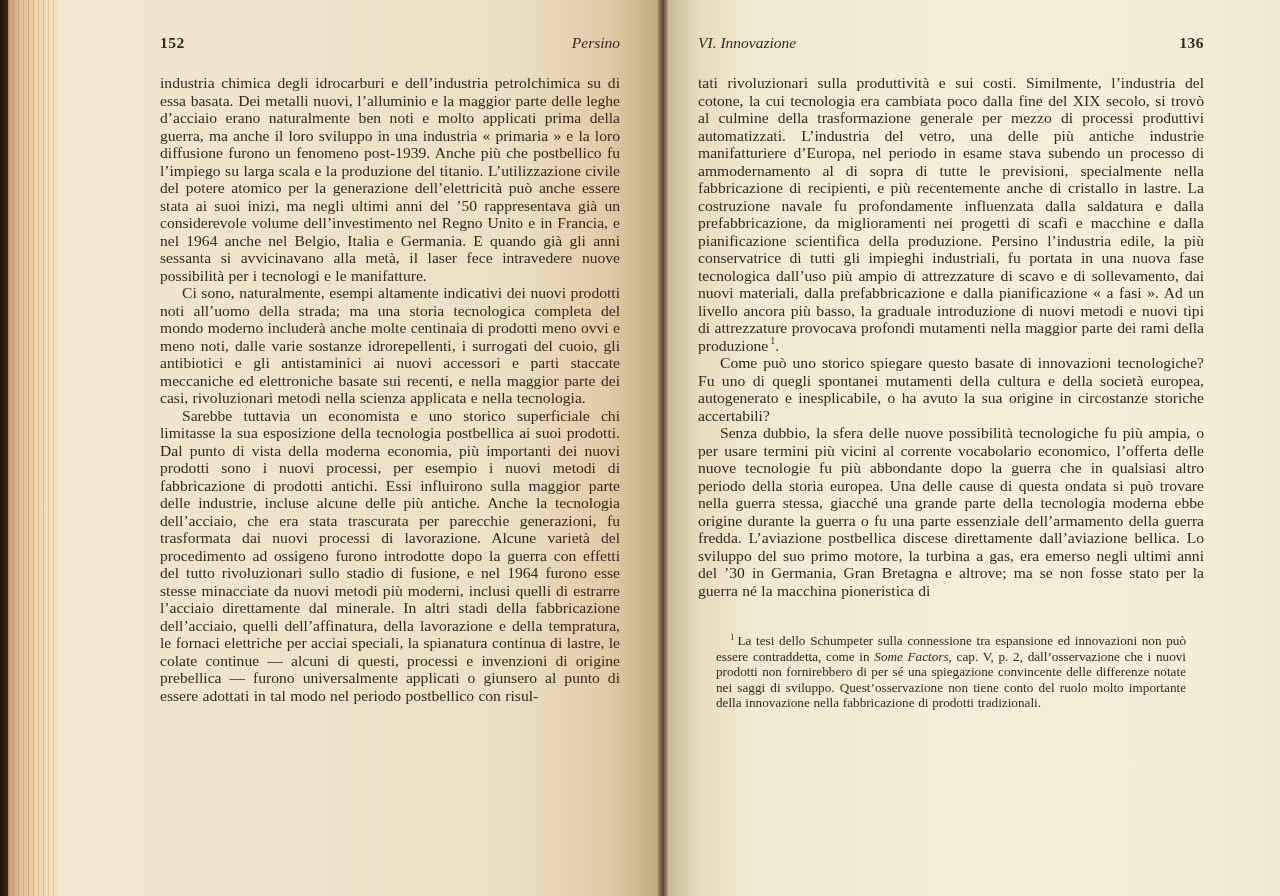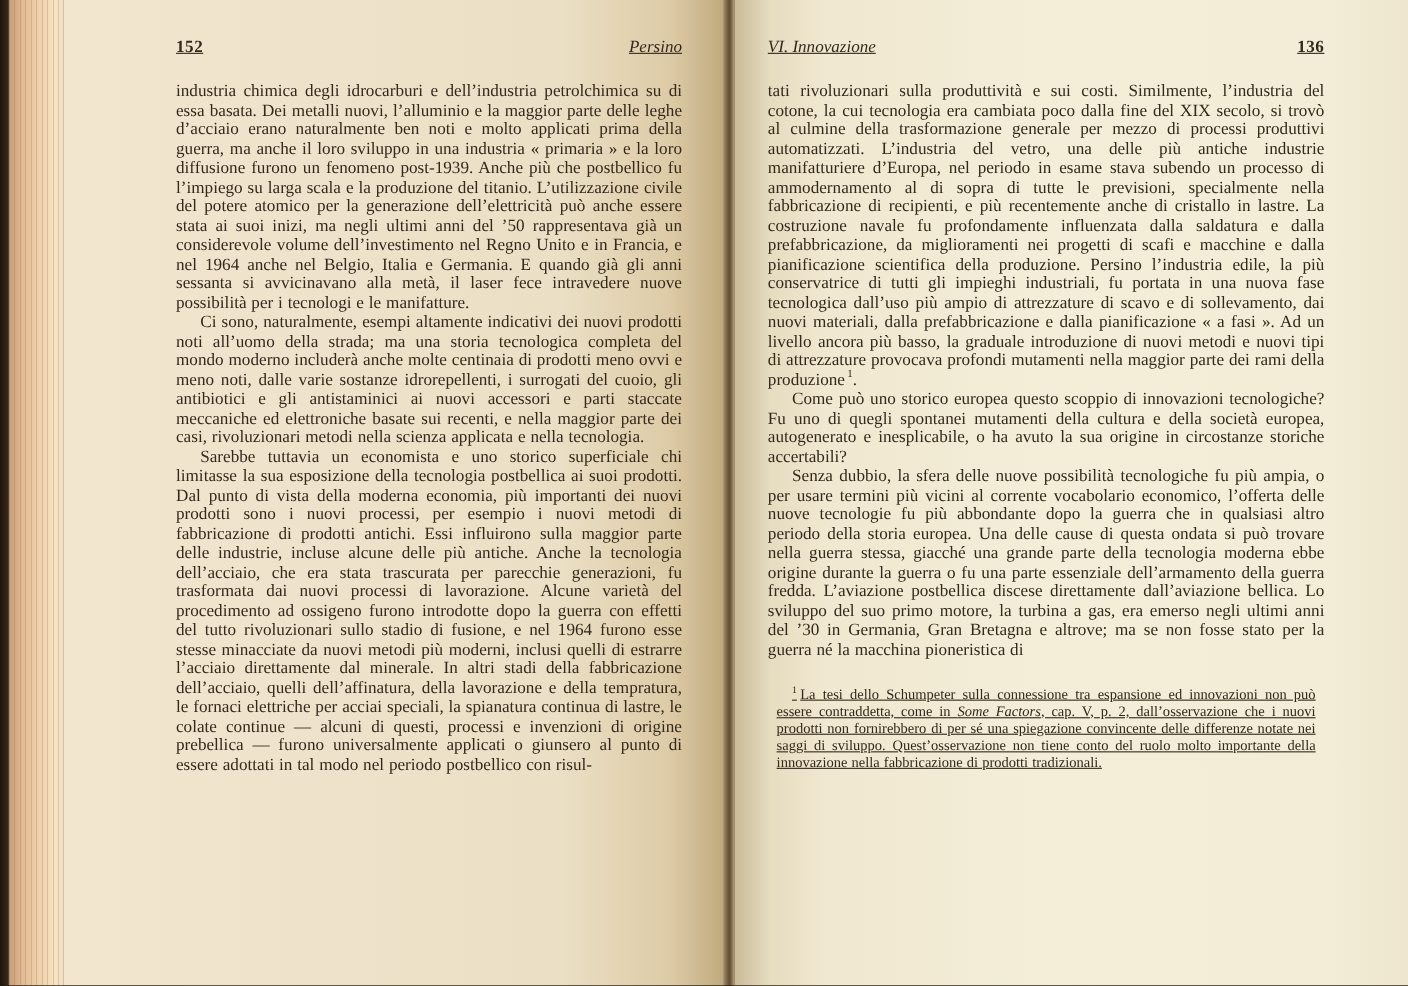--- a/index.html
+++ b/index.html
@@ -46,33 +46,33 @@
   }
   
   .edge-stack-right{
     width:32px;height:100%;flex:0 0 auto;
     background:
       repeating-linear-gradient(90deg, rgba(40,30,20,.35) 0 1px, rgba(0,0,0,0) 1px 4px),
       linear-gradient(90deg,#b5a58c 0%,#8d7d68 35%,#6e6050 70%,#55483a 100%);
   }
   .pagehead{
     display:flex;justify-content:space-between;align-items:baseline;
-    font-size:15.5px;line-height:18px;margin-bottom:22px;text-decoration:underline;
+    font-size:15.5px;line-height:18px;margin-bottom:22px;
   }
   .pagenum{font-weight:bold;letter-spacing:.5px;}
   .runhead{font-style:italic;}
   .bodytext{font-size:15.6px;line-height:17.5px;text-align:justify;word-spacing:.5px;}
   .bodytext p{margin:0;text-indent:22px;}
   .bodytext p.noindent{text-indent:0;}
   sup.fnref{font-size:10px;line-height:0;vertical-align:super;margin-left:2px;}
   .footnote{
     margin-top:16px;
     font-size:13.2px;line-height:15.6px;text-align:justify;word-spacing:.4px;
   }
-  .footnote p{margin:8px;text-indent:0;text-decoration:underline;}
+  .footnote p{margin:18px;text-indent:0;}
   .footnote sup.fnref{margin:0 3px 0 14px;font-size:9px;}
   .footnote em{font-style:italic;}
 </style>
 </head>
 <body>
 
 <div class="scan">
 
   <div class="edge-dark"></div>
   <div class="edge-stack-left"></div>
@@ -91,21 +91,21 @@
 
   <div class="gutter"></div>
 
   <div class="page page-right">
     <div class="pagehead">
       <span class="runhead">VI. Innovazione</span>
       <span class="pagenum">136</span>
     </div>
     <div class="bodytext">
       <p class="noindent"><span>tati rivoluzionari sulla produttività e sui costi. Similmente, l’industria del cotone, la cui tecnologia era cambiata poco dalla fine del XIX secolo, si trovò al culmine della trasformazione generale per mezzo di processi produttivi automatizzati. L’industria del vetro, una delle più antiche industrie manifatturiere d’Europa, nel periodo in esame stava subendo un processo di ammodernamento al di sopra di tutte le previsioni, specialmente nella fabbricazione di recipienti, e più recentemente anche di cristallo in lastre. La costruzione navale fu profondamente influenzata dalla saldatura e dalla prefabbricazione, da miglioramenti nei progetti di scafi e macchine e dalla pianificazione scientifica della produzione. Persino l’industria edile, la più conservatrice di tutti gli impieghi industriali, fu portata in una nuova fase tecnologica dall’uso più ampio di attrezzature di scavo e di sollevamento, dai nuovi materiali, dalla prefabbricazione e dalla pianificazione « a fasi ». Ad un livello ancora più basso, la graduale introduzione di nuovi metodi e nuovi tipi di attrezzature provocava profondi mutamenti nella maggior parte dei rami della produzione</span><sup class="fnref">1</sup><span>.</span></p>
-      <p>Come può uno storico europea questo scoppio di innovazioni tecnologiche? Fu uno di quegli spontanei mutamenti della cultura e della società europea, autogenerato e inesplicabile, o ha avuto la sua origine in circostanze storiche accertabili?</p>
+      <p>Come può uno storico spiegare questo basate di innovazioni tecnologiche? Fu uno di quegli spontanei mutamenti della cultura e della società europea, autogenerato e inesplicabile, o ha avuto la sua origine in circostanze storiche accertabili?</p>
       <p>Senza dubbio, la sfera delle nuove possibilità tecnologiche fu più ampia, o per usare termini più vicini al corrente vocabolario economico, l’offerta delle nuove tecnologie fu più abbondante dopo la guerra che in qualsiasi altro periodo della storia europea. Una delle cause di questa ondata si può trovare nella guerra stessa, giacché una grande parte della tecnologia moderna ebbe origine durante la guerra o fu una parte essenziale dell’armamento della guerra fredda. L’aviazione postbellica discese direttamente dall’aviazione bellica. Lo sviluppo del suo primo motore, la turbina a gas, era emerso negli ultimi anni del ’30 in Germania, Gran Bretagna e altrove; ma se non fosse stato per la guerra né la macchina pioneristica di</p>
     </div>
     <div class="footnote">
       <p><sup class="fnref">1</sup><span>La tesi dello Schumpeter sulla connessione tra espansione ed innovazioni non può essere contraddetta, come in </span><em>Some Factors</em><span>, cap. V, p. 2, dall’osservazione che i nuovi prodotti non fornirebbero di per sé una spiegazione convincente delle differenze notate nei saggi di sviluppo. Quest’osservazione non tiene conto del ruolo molto importante della innovazione nella fabbricazione di prodotti tradizionali.</span></p>
     </div>
   </div>
 
   <div class="edge-stack-right"></div>
 
 </div>

